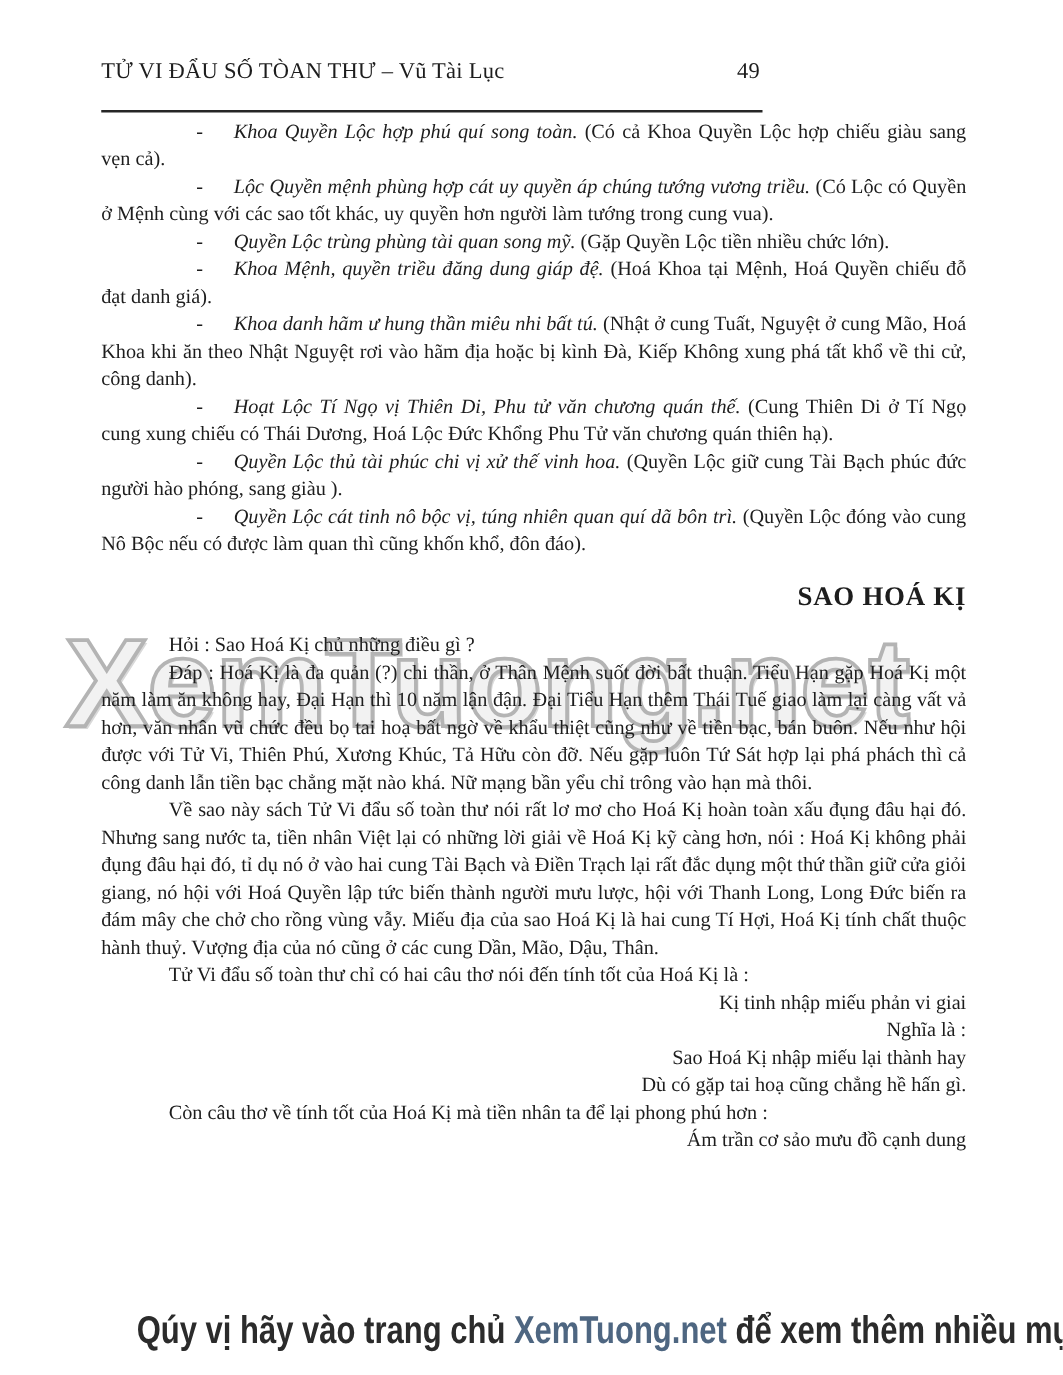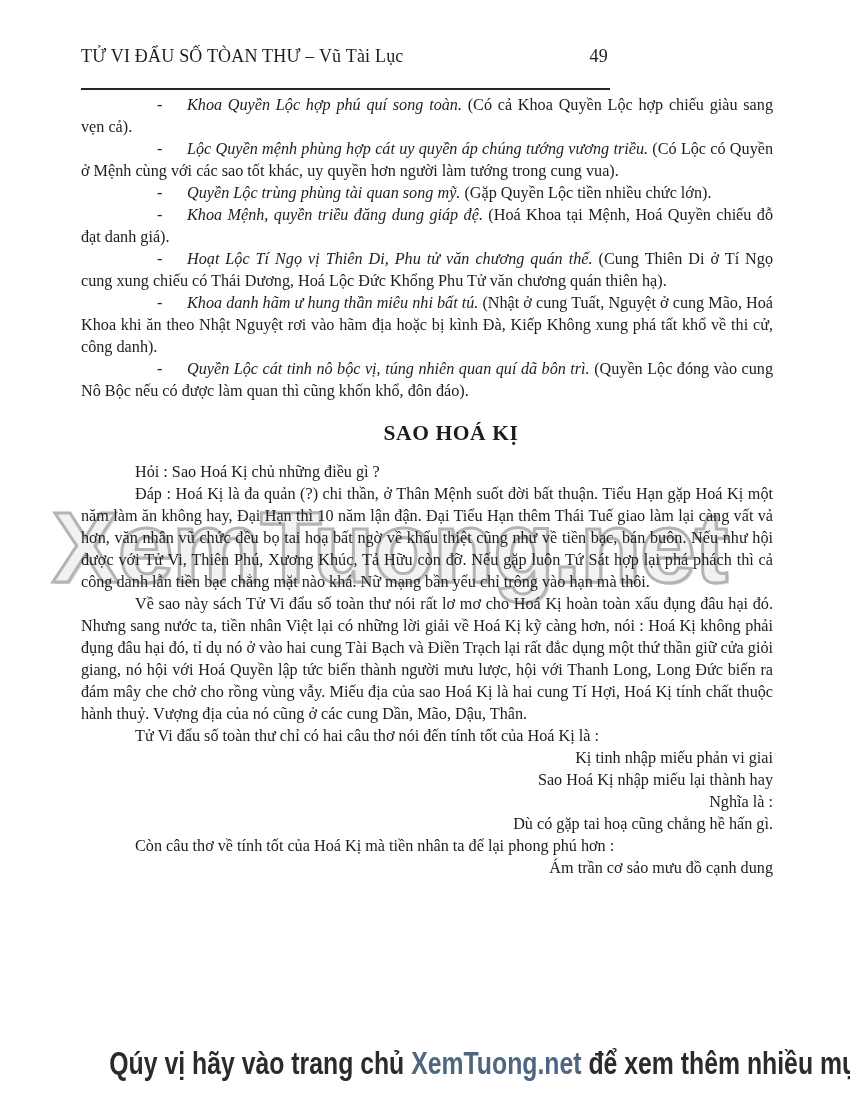--- a/index.html
+++ b/index.html
@@ -24,21 +24,21 @@
     font-size:16.2px; line-height:22px; text-align:justify;
     z-index:2;
   }
   .content p { margin:0; }
   p.bullet { text-indent:76px; }
   .dash { display:inline-block; width:30px; text-indent:0; }
   .lead { font-style:italic; }
 
   h2.section-heading {
     font-size:21.5px; font-weight:bold; letter-spacing:0.6px;
-    margin:18px 0 15px 48px; text-align:center; line-height:26px;
+    margin:18px 0 15px 48px; text-align:right; line-height:26px;
   }
   p.ind { text-indent:54px; }
   .verse { padding-left:132px; text-align:right; }
 
   .watermark {
     position:absolute; top:492px; left:52px; z-index:1;
     font-family:"Liberation Sans", sans-serif; font-weight:bold;
     font-size:100px; line-height:110px; letter-spacing:-1px; white-space:nowrap;
     color:#f2f2f2;
     -webkit-text-stroke:3px #b4b4b4;
@@ -66,34 +66,35 @@
     <span>49</span>
   </div>
   <div class="rule"></div>
 
   <div class="content">
 
     <p class="bullet"><span class="dash">-</span><span class="lead">Khoa Quyền Lộc hợp phú quí song toàn.</span><span> (Có cả Khoa Quyền Lộc hợp chiếu giàu sang vẹn cả).</span></p>
     <p class="bullet"><span class="dash">-</span><span class="lead">Lộc Quyền mệnh phùng hợp cát uy quyền áp chúng tướng vương triều.</span><span> (Có Lộc có Quyền ở Mệnh cùng với các sao tốt khác, uy quyền hơn người làm tướng trong cung vua).</span></p>
     <p class="bullet"><span class="dash">-</span><span class="lead">Quyền Lộc trùng phùng tài quan song mỹ.</span><span> (Gặp Quyền Lộc tiền nhiều chức lớn).</span></p>
     <p class="bullet"><span class="dash">-</span><span class="lead">Khoa Mệnh, quyền triều đăng dung giáp đệ.</span><span> (Hoá Khoa tại Mệnh, Hoá Quyền chiếu đỗ đạt danh giá).</span></p>
+    <p class="bullet"><span class="dash">-</span><span class="lead">Khoa danh hãm ư hung thần miêu nhi bất tú.</span><span> (Nhật ở cung Tuất, Nguyệt ở cung Mão, Hoá Khoa khi ăn theo Nhật Nguyệt rơi vào hãm địa hoặc bị kình Đà, Kiếp Không xung phá tất khổ về thi cử, công danh).</span></p>
     <p class="bullet"><span class="dash">-</span><span class="lead">Hoạt Lộc Tí Ngọ vị Thiên Di, Phu tử văn chương quán thế.</span><span> (Cung Thiên Di ở Tí Ngọ cung xung chiếu có Thái Dương, Hoá Lộc Đức Khổng Phu Tử văn chương quán thiên hạ).</span></p>
-    <p class="bullet"><span class="dash">-</span><span class="lead">Khoa danh hãm ư hung thần miêu nhi bất tú.</span><span> (Nhật ở cung Tuất, Nguyệt ở cung Mão, Hoá Khoa khi ăn theo Nhật Nguyệt rơi vào hãm địa hoặc bị kình Đà, Kiếp Không xung phá tất khổ về thi cử, công danh).</span></p>
+    <p class="bullet"><span class="dash">-</span><span class="lead">Quyền Lộc thủ tài phúc chi vị xử thế vinh hoa.</span><span> (Quyền Lộc giữ cung Tài Bạch phúc đức người hào phóng, sang giàu ).</span></p>
     <p class="bullet"><span class="dash">-</span><span class="lead">Quyền Lộc cát tinh nô bộc vị, túng nhiên quan quí dã bôn trì.</span><span> (Quyền Lộc đóng vào cung Nô Bộc nếu có được làm quan thì cũng khốn khổ, đôn đáo).</span></p>
 
     <h2 class="section-heading">SAO HOÁ KỊ</h2>
 
     <p class="ind">Hỏi : Sao Hoá Kị chủ những điều gì ?</p>
     <p class="ind">Đáp : Hoá Kị là đa quản (?) chi thần, ở Thân Mệnh suốt đời bất thuận. Tiểu Hạn gặp Hoá Kị một năm làm ăn không hay, Đại Hạn thì 10 năm lận đận. Đại Tiểu Hạn thêm Thái Tuế giao làm lại càng vất vả hơn, văn nhân vũ chức đều bọ tai hoạ bất ngờ về khẩu thiệt cũng như về tiền bạc, bán buôn. Nếu như hội được với Tử Vi, Thiên Phú, Xương Khúc, Tả Hữu còn đỡ. Nếu gặp luôn Tứ Sát hợp lại phá phách thì cả công danh lẫn tiền bạc chẳng mặt nào khá. Nữ mạng bần yểu chỉ trông vào hạn mà thôi.</p>
     <p class="ind">Về sao này sách Tử Vi đẩu số toàn thư nói rất lơ mơ cho Hoá Kị hoàn toàn xấu đụng đâu hại đó. Nhưng sang nước ta, tiền nhân Việt lại có những lời giải về Hoá Kị kỹ càng hơn, nói : Hoá Kị không phải đụng đâu hại đó, tỉ dụ nó ở vào hai cung Tài Bạch và Điền Trạch lại rất đắc dụng một thứ thần giữ cửa giỏi giang, nó hội với Hoá Quyền lập tức biến thành người mưu lược, hội với Thanh Long, Long Đức biến ra đám mây che chở cho rồng vùng vẫy. Miếu địa của sao Hoá Kị là hai cung Tí Hợi, Hoá Kị tính chất thuộc hành thuỷ. Vượng địa của nó cũng ở các cung Dần, Mão, Dậu, Thân.</p>
     <p class="ind">Tử Vi đẩu số toàn thư chỉ có hai câu thơ nói đến tính tốt của Hoá Kị là :</p>
 
     <div class="verse">Kị tinh nhập miếu phản vi giai</div>
+    <div class="verse">Nghĩa là :</div>
     <div class="verse">Sao Hoá Kị nhập miếu lại thành hay</div>
-    <div class="verse">Nghĩa là :</div>
     <div class="verse">Dù có gặp tai hoạ cũng chẳng hề hấn gì.</div>
 
     <p class="ind">Còn câu thơ về tính tốt của Hoá Kị mà tiền nhân ta để lại phong phú hơn :</p>
 
     <div class="verse">Ám trần cơ sảo mưu đồ cạnh dung</div>
 
   </div>
 
   <div class="watermark">XemTuong.net</div>
 

